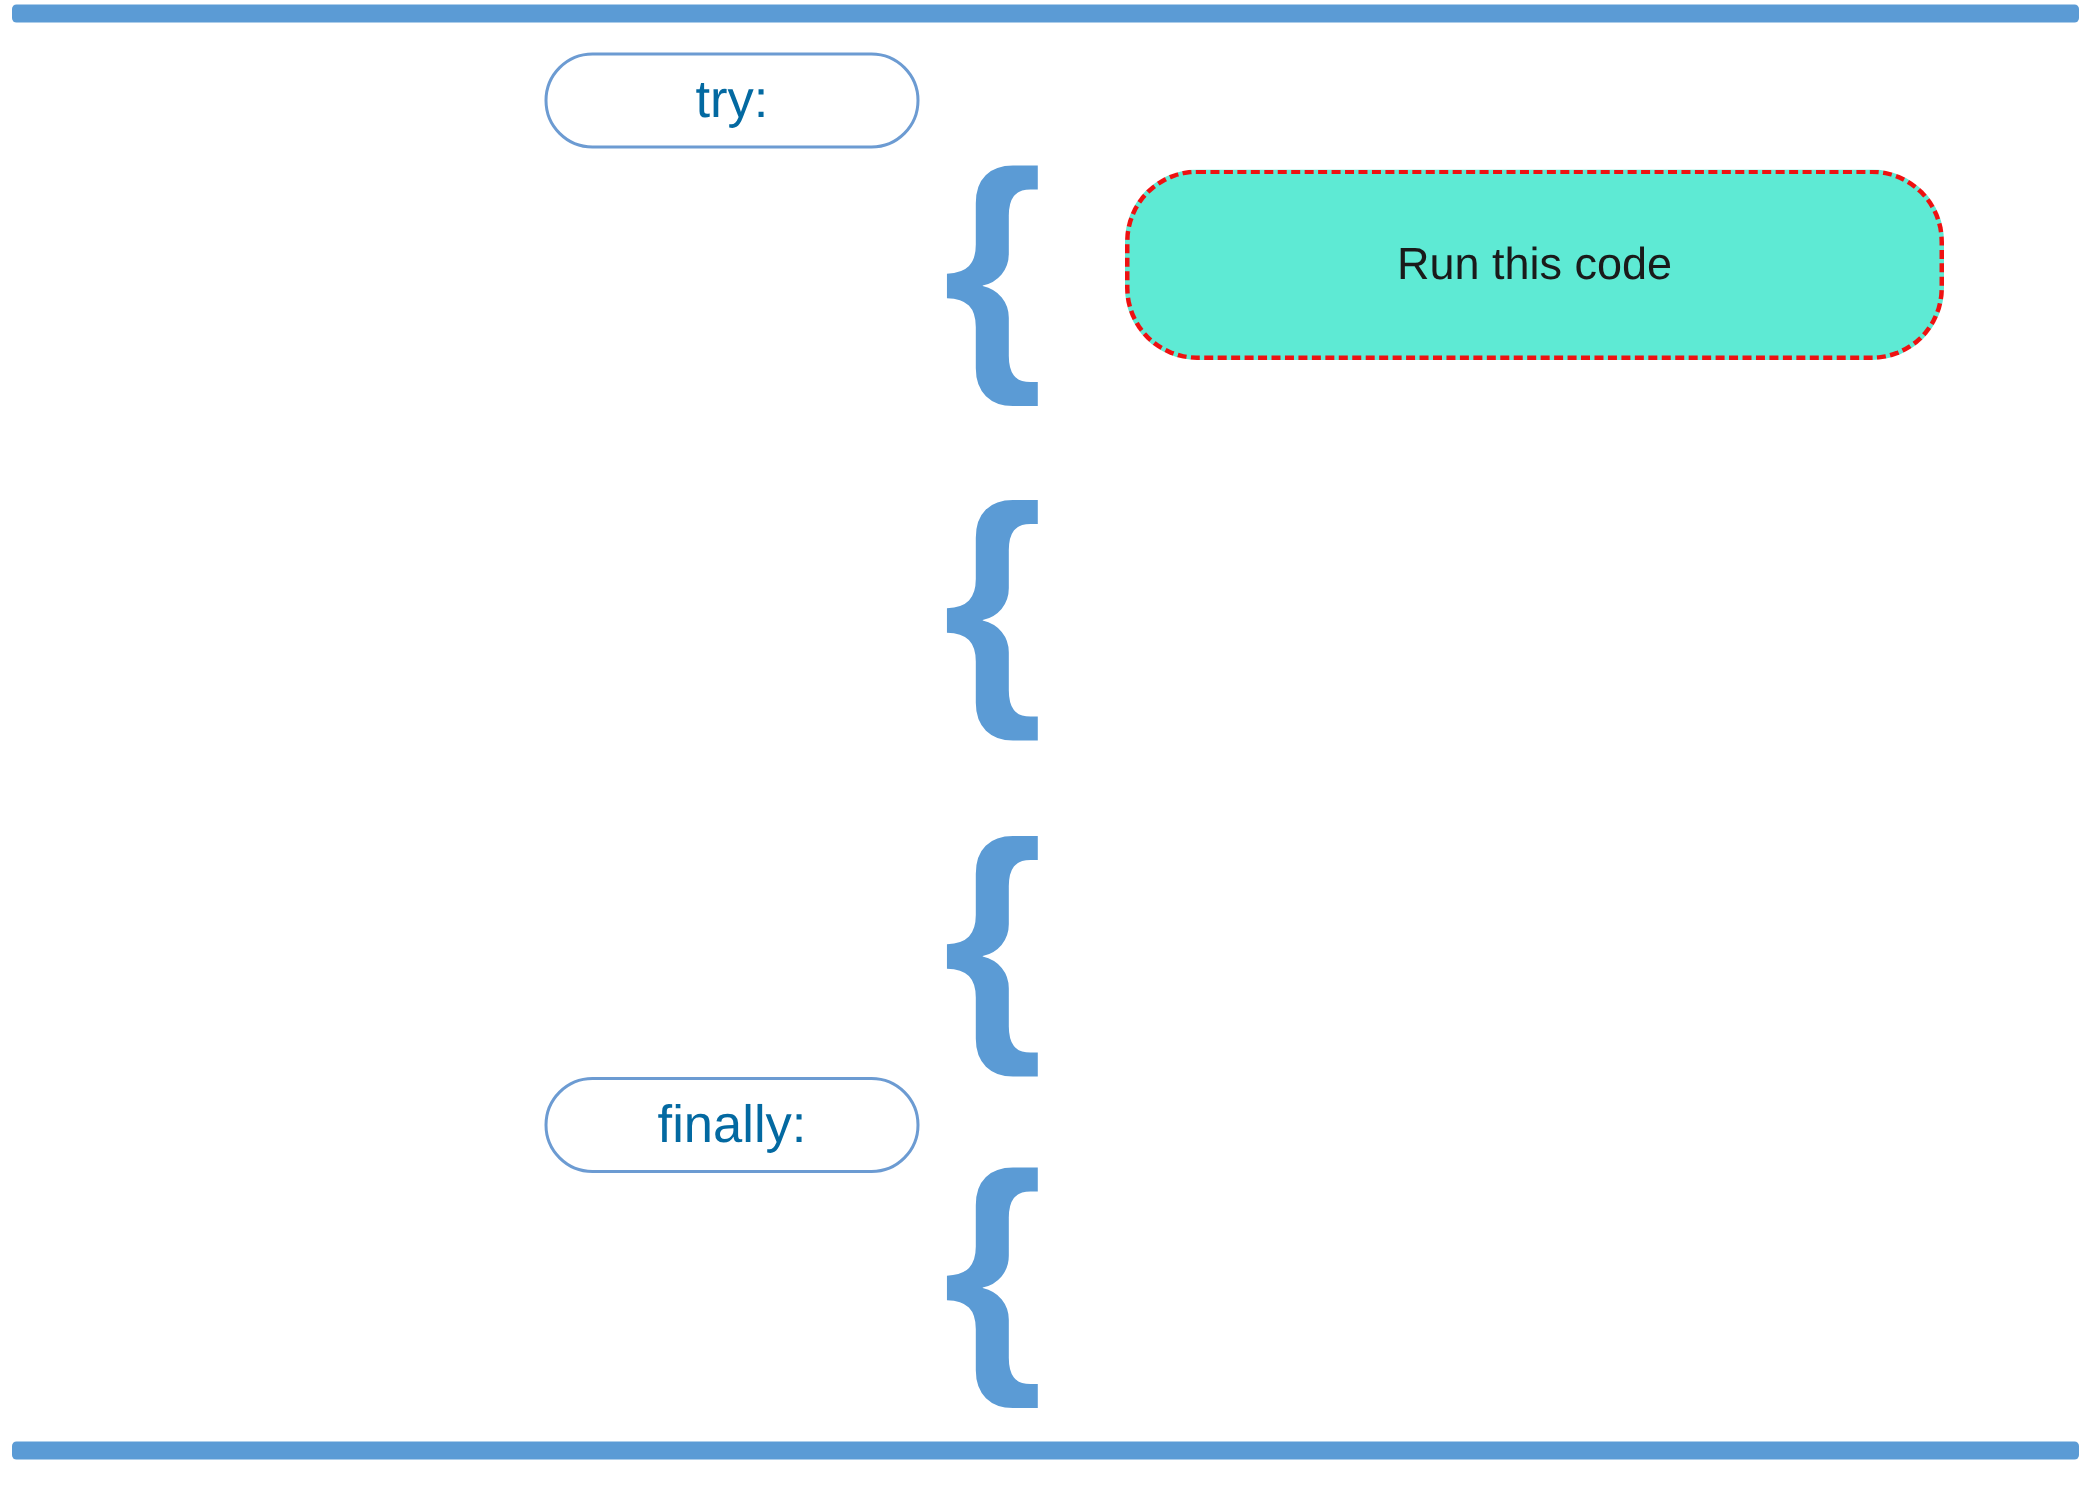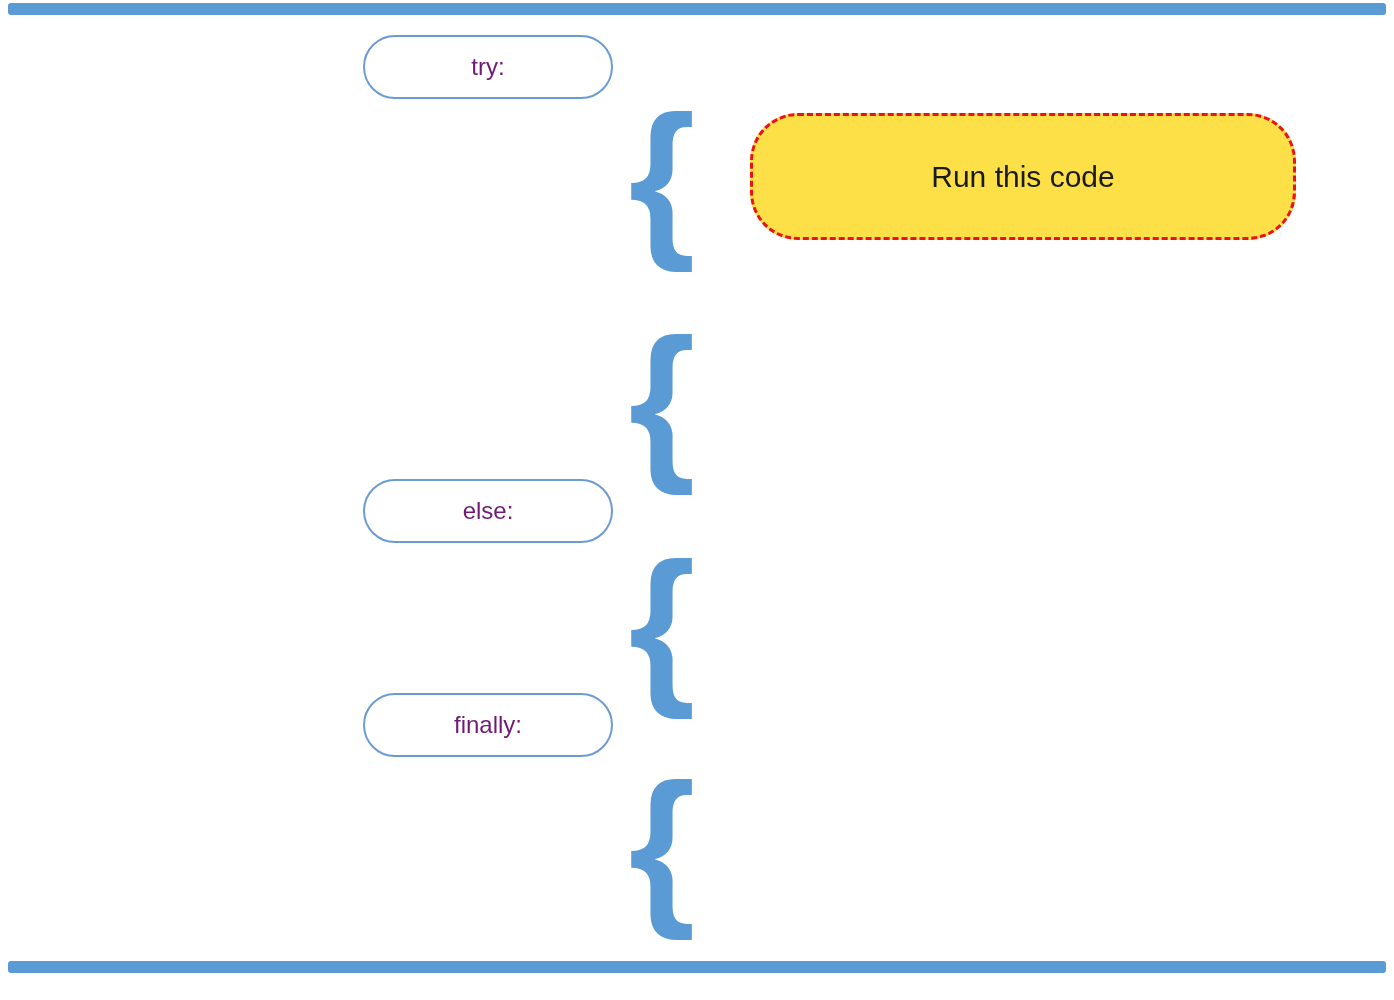--- a/index.html
+++ b/index.html
@@ -25,22 +25,22 @@
     position: absolute;
     left: 363px;
     width: 250px;
     height: 64px;
     background: #ffffff;
     border: 2px solid #6C9BD2;
     border-radius: 34px;
     display: flex;
     align-items: center;
     justify-content: center;
-    font-size: 24px;
-    color: #701a75;
+    font-size: 35px;
+    color: #0369a1;
     box-sizing: border-box;
   }
   .brace {
     position: absolute;
     left: 622px;
     width: 80px;
     height: 160px;
     display: flex;
     align-items: center;
     justify-content: center;
@@ -58,21 +58,21 @@
     border: 3px dashed #EE1111;
     border-radius: 48px;
     display: flex;
     align-items: center;
     justify-content: center;
     text-align: center;
     font-size: 30px;
     color: #1a1a1a;
     box-sizing: border-box;
     padding: 0 50px;
-    background: #fde047;
+    background: #5eead4;
   }
   .redbox span {
     display: inline-block;
     max-width: 400px;
     line-height: 1.4;
   }
 </style>
 </head>
 <body>
 
@@ -83,25 +83,22 @@
   <div class="pill" style="top:35px">
     <span>try:</span>
   </div>
   <div class="brace" style="top:96px">{</div>
   <div class="redbox" style="top:113px">
     <span>Run this code</span>
   </div>
 
   <div class="brace" style="top:319px">{</div>
 
-  <div class="pill" style="top:479px">
-    <span>else:</span>
-  </div>
   <div class="brace" style="top:543px">{</div>
 
-  <div class="pill" style="top:693px">
+  <div class="pill" style="top:718px">
     <span>finally:</span>
   </div>
   <div class="brace" style="top:764px">{</div>
 
   <div class="bar bottom"></div>
 
 </div>
 
 </body></html>

